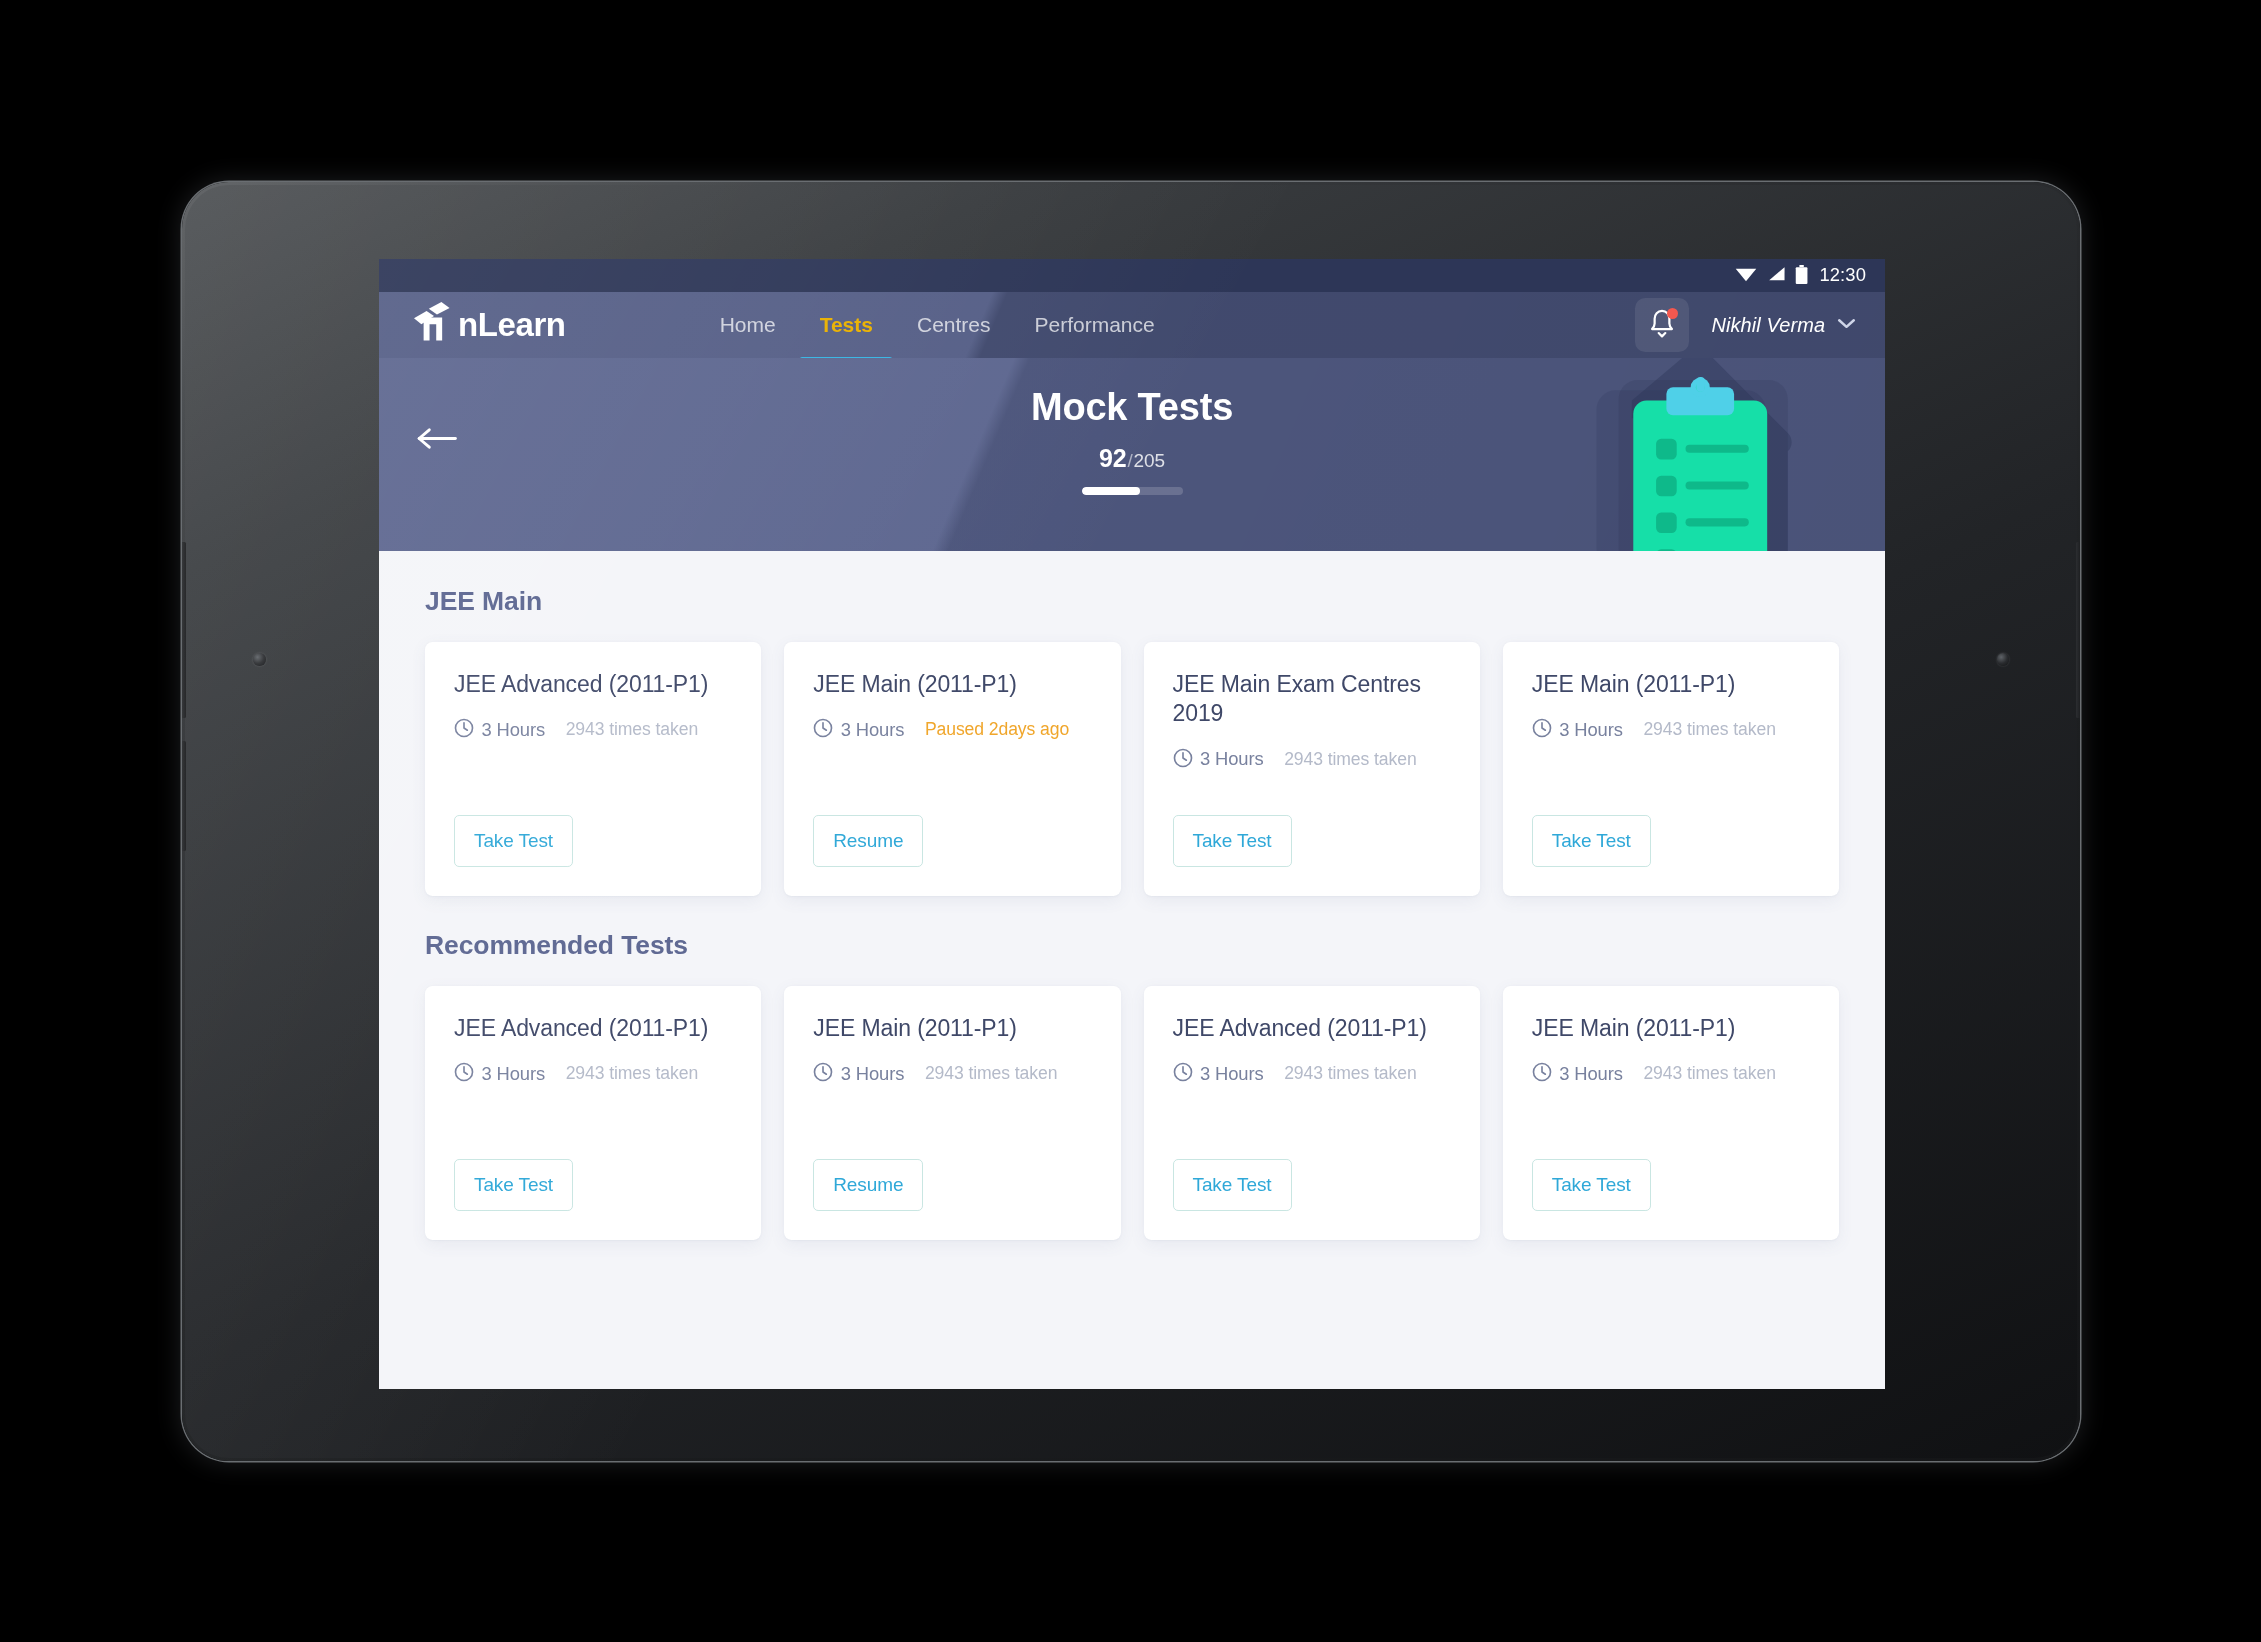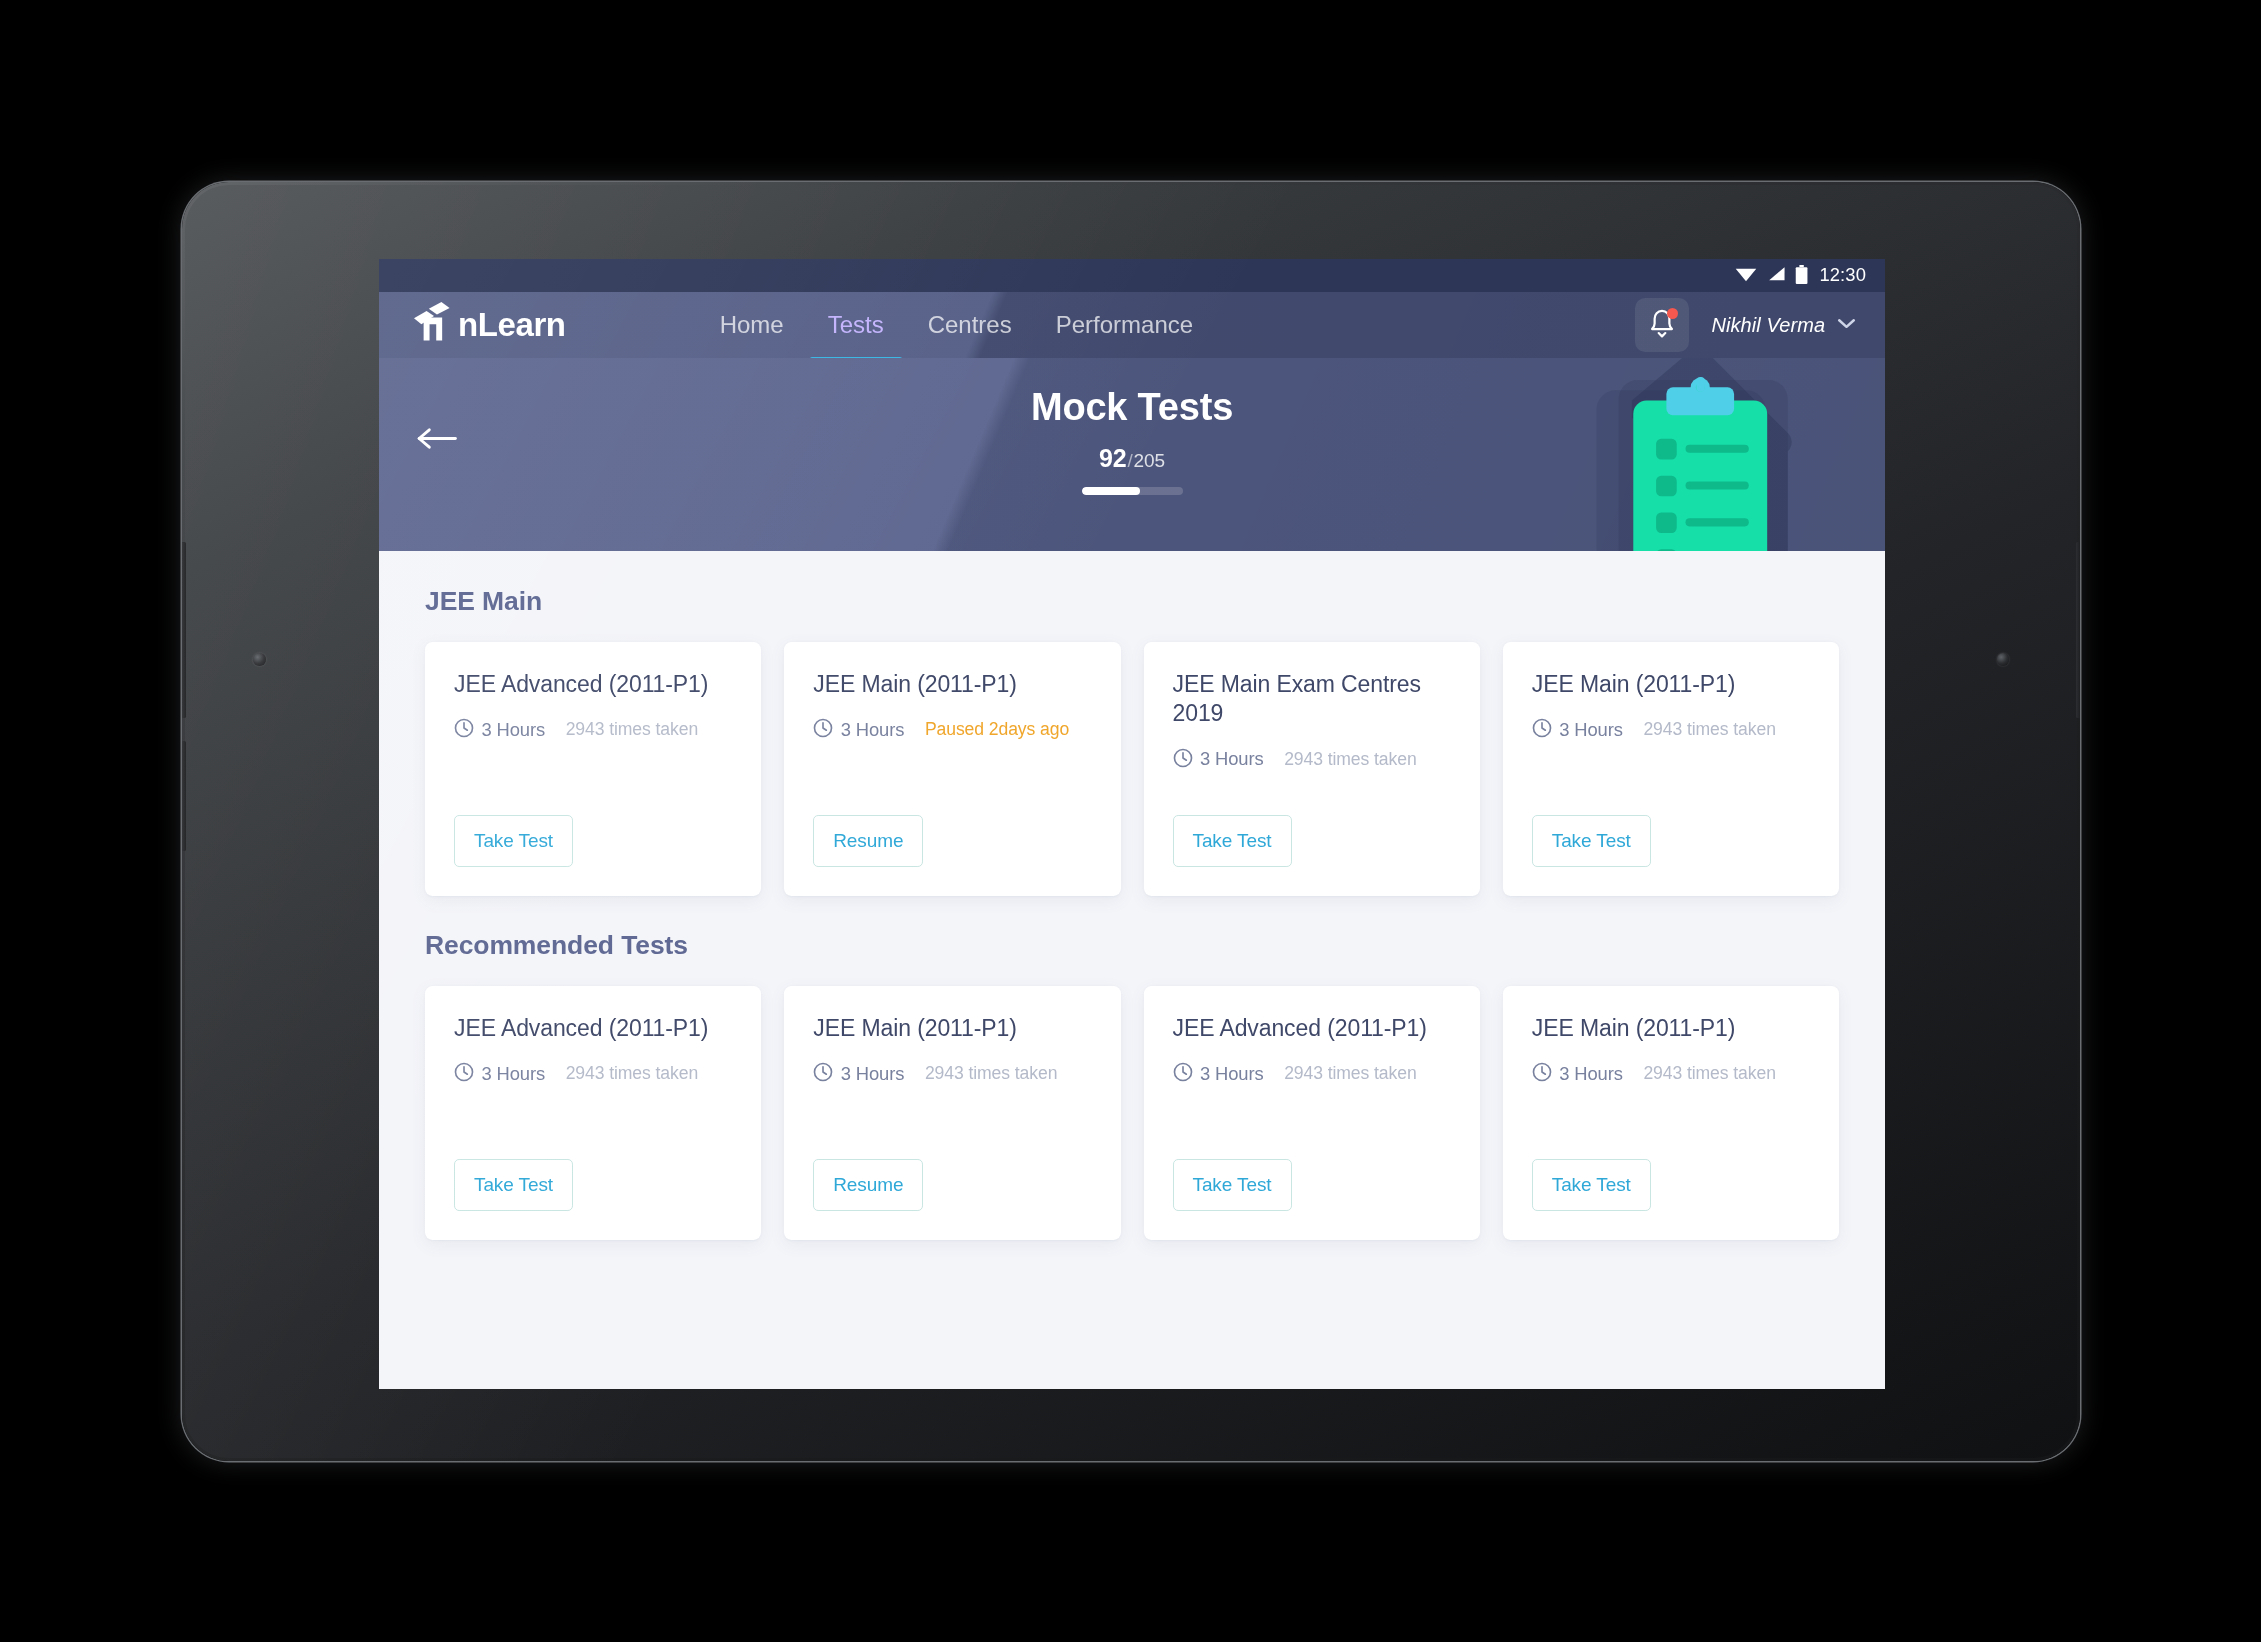--- a/index.html
+++ b/index.html
@@ -98,29 +98,29 @@
     color: #ffffff; font-size: 33px; font-weight: 600; letter-spacing: -0.4px;
   }
   #nav-links {
     position: relative; z-index: 2;
     display: flex; align-items: center; gap: 0;
     margin-left: 132px;
     height: 100%;
   }
   .nav-link {
     color: rgba(255,255,255,0.72);
-    font-size: 24px;
+    font-size: 21px;
     padding: 0 22px;
     height: 100%;
     display: flex; align-items: center;
     position: relative;
     cursor: pointer;
     white-space: nowrap;
   }
-  .nav-link.active { color: #c4b5fd; font-weight: 400; }
+  .nav-link.active { color: #eab308; font-weight: 700; }
   .nav-link.active::after {
     content: "";
     position: absolute;
     left: 50%; transform: translateX(-50%);
     bottom: -5.1px;
     width: 93px; height: 6.6px;
     border-radius: 3.7px;
     background: #3db7e4;
   }
   #nav-right {

